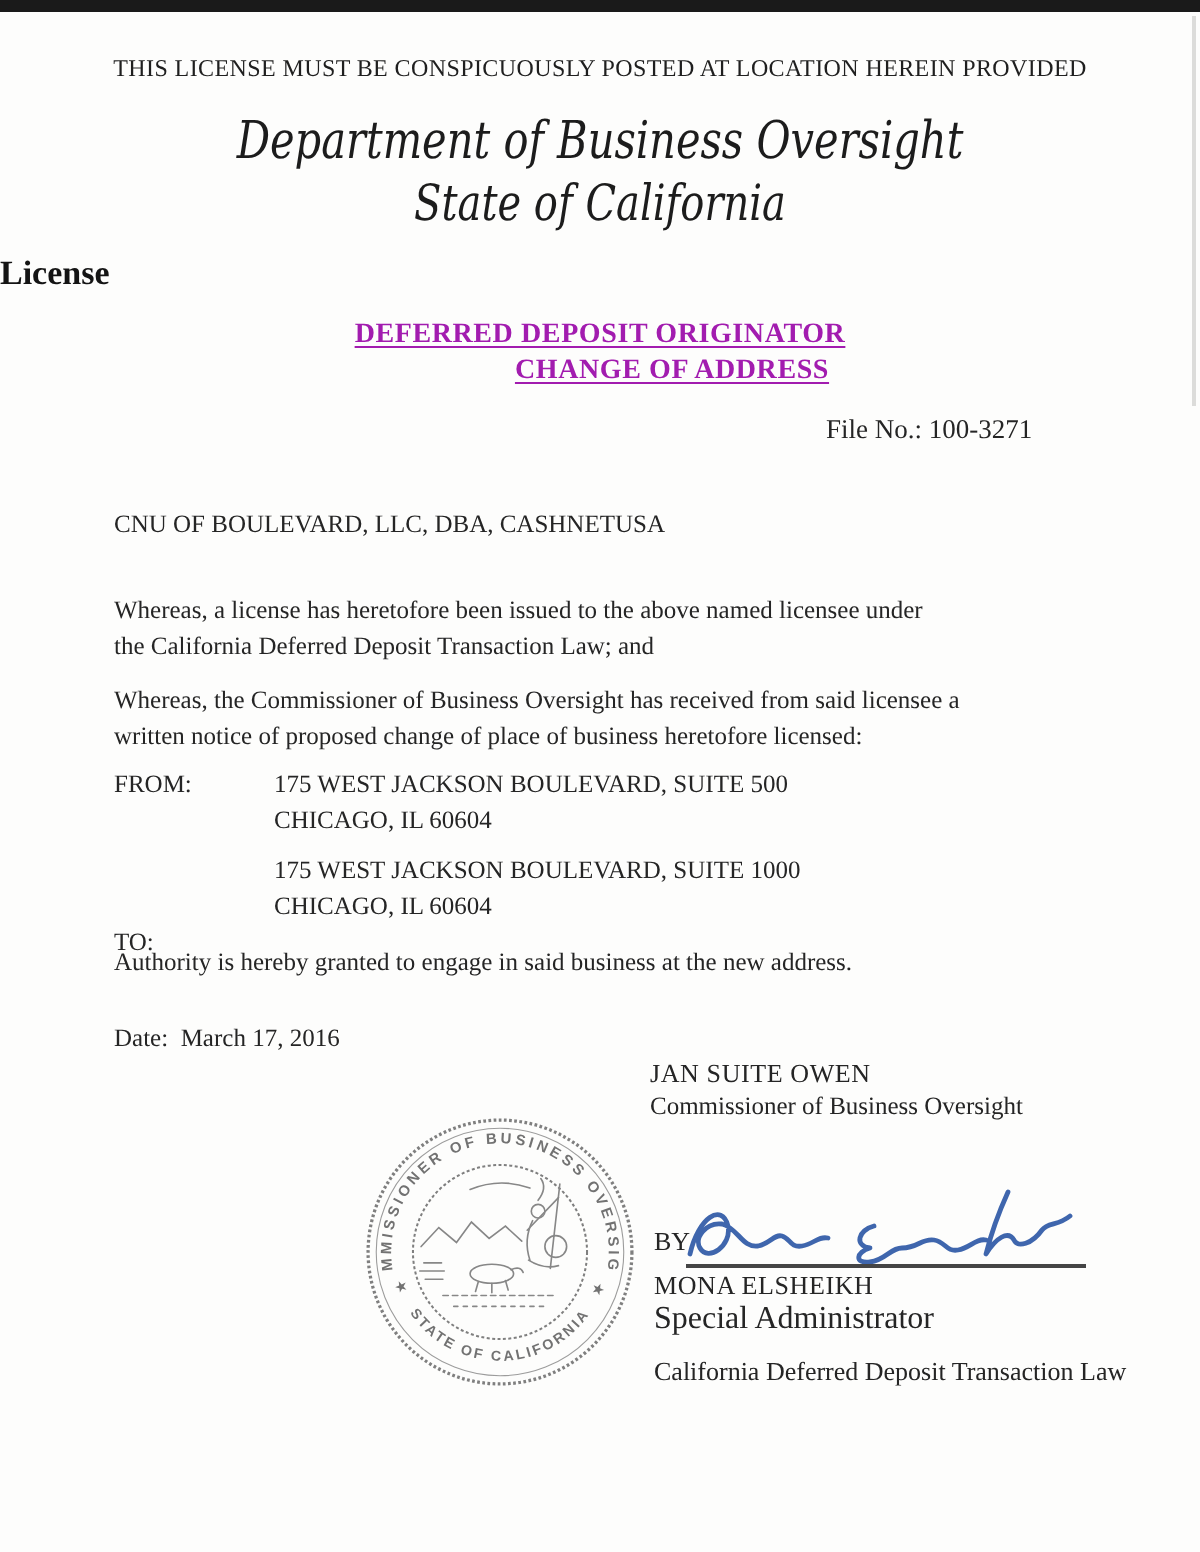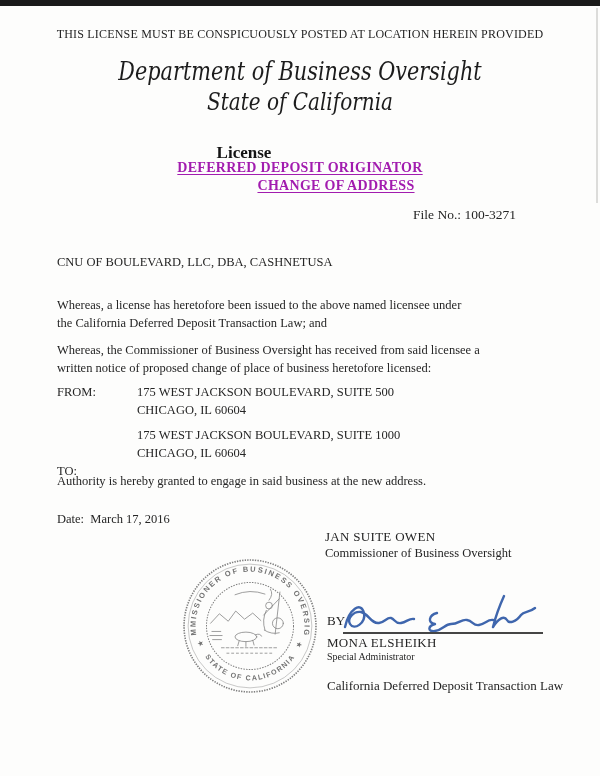--- a/index.html
+++ b/index.html
@@ -12,22 +12,22 @@
   .abs{position:absolute;}
   .scan-bar{left:0;top:0;width:600px;height:6px;background:#1a1a1a;}
   .scan-edge{left:596px;top:8px;width:2px;height:195px;background:#dcdcda;}
   .notice{left:0;top:27px;width:600px;text-align:center;font-size:12px;
     letter-spacing:.2px;color:#1f1f1f;}
   .script-line{left:0;width:600px;text-align:center;
     font-family:"DejaVu Serif", serif;font-style:italic;color:#1c1c1c;
     transform:scaleX(.8);transform-origin:50% 0;}
   .script-1{top:56px;font-size:26px;}
   .script-2{top:87px;font-size:25px;}
-  .license-head{left:0;top:127px;width:488px;text-align:center;
-    font-size:17px;font-weight:bold;color:#141414;margin-top:16px;}
+  .license-head{left:0;top:127px;width:488px;
+    font-size:17px;font-weight:bold;color:#141414;}
   .doc-title{left:0;width:600px;text-align:center;font-size:14px;
     font-weight:bold;color:#a21caf;text-decoration:underline;
     text-underline-offset:2px;letter-spacing:.3px;}
   .title-1{top:160px;}
   .title-2{top:178px;padding-left:36px;}
   .fileno{left:413px;top:207px;font-size:13.5px;}
   .body-txt{font-size:12.5px;line-height:17.5px;white-space:pre-line;}
   .licensee{left:57px;top:254px;}
   .whereas1{left:57px;top:297px;width:486px;}
   .whereas2{left:57px;top:342px;width:486px;}
@@ -37,21 +37,21 @@
   .to-addr{left:137px;top:427px;}
   .authority{left:57px;top:473px;width:486px;}
   .date-line{left:57px;top:511px;}
   .comm-name{left:325px;top:529px;font-size:13px;letter-spacing:.3px;}
   .comm-title{left:325px;top:546px;font-size:12.5px;}
   .seal-wrap{left:179px;top:558px;width:142px;height:136px;opacity:.88;}
   .by-label{left:327px;top:613px;font-size:13px;}
   .sig-wrap{left:341px;top:591px;width:205px;height:45px;}
   .sig-line{left:343px;top:632px;width:200px;height:1.6px;background:#454545;}
   .signer-name{left:327px;top:635px;font-size:13px;letter-spacing:.3px;}
-  .signer-title{left:327px;top:651px;font-size:10px;}
+  .signer-title{left:327px;top:651px;font-size:16px;}
   .signer-law{left:327px;top:678px;font-size:13px;}
   .seal-ring-text{font-family:"Liberation Sans", sans-serif;
     font-size:11px;letter-spacing:2.6px;fill:#5f5f5f;font-weight:bold;}
   .seal-ring-text-bottom{font-family:"Liberation Sans", sans-serif;
     font-size:10.5px;letter-spacing:2px;fill:#5f5f5f;font-weight:bold;}
   .seal-star{font-size:11px;fill:#5f5f5f;}
 </style>
 </head>
 <body>
 

